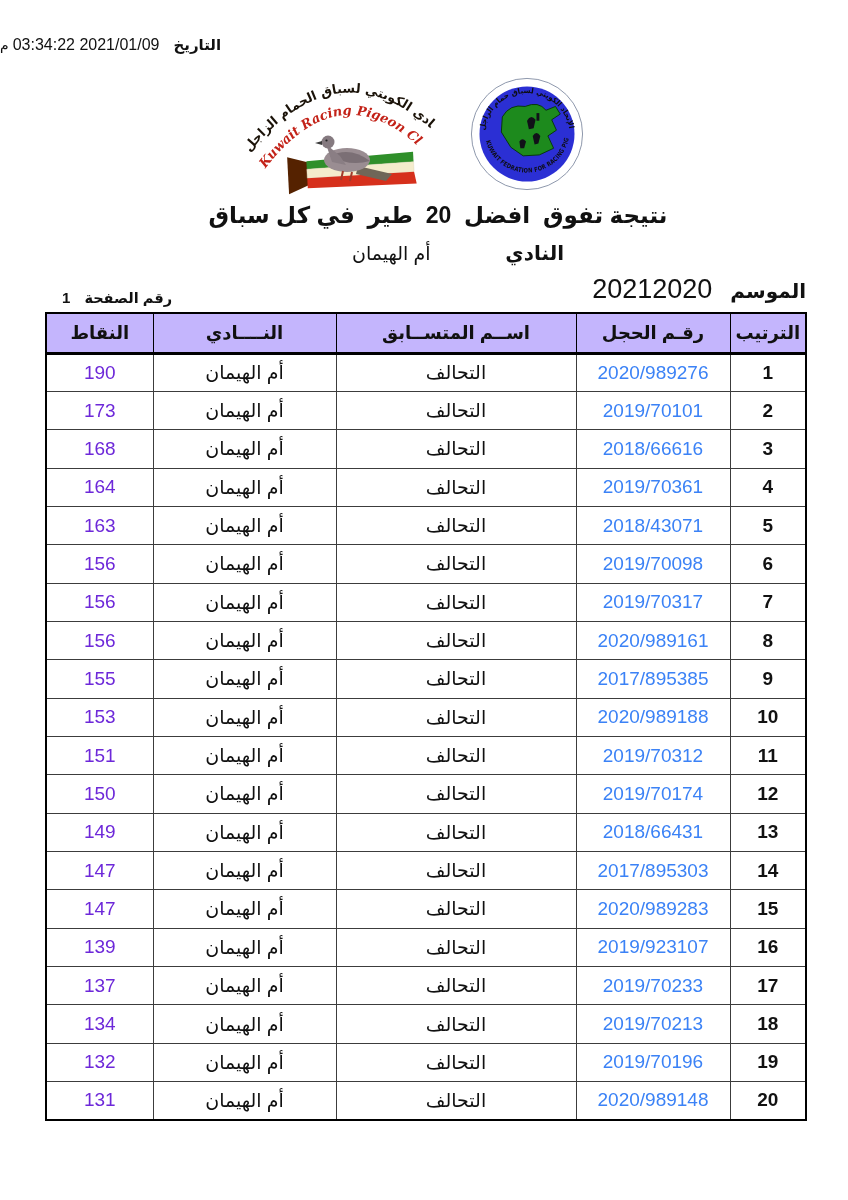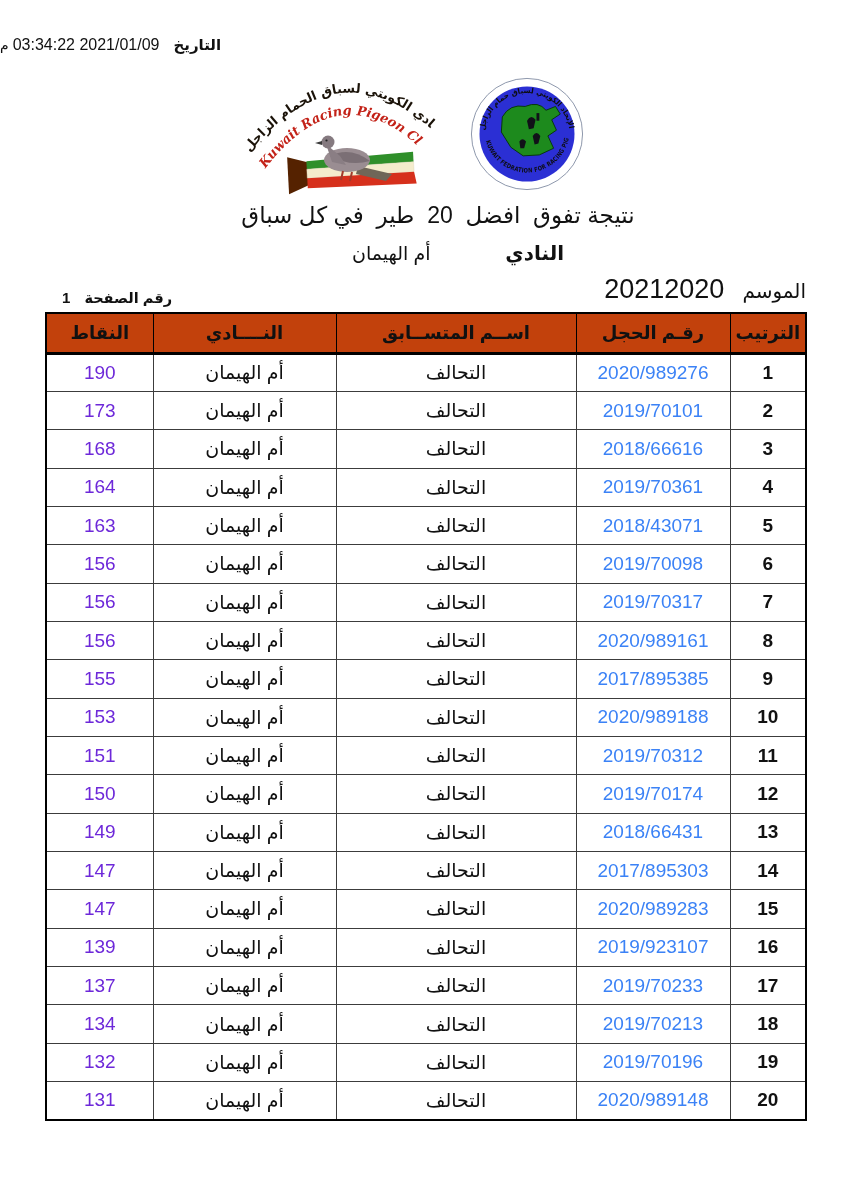--- a/index.html
+++ b/index.html
@@ -15,40 +15,40 @@
   .date-line .suf{ margin-right:4px; font-size:14px; }
   
   .club-logo{ position:absolute; left:240px; top:70px; width:198px; height:126px; }
   .fed-logo{ position:absolute; left:470px; top:77px; width:114px; height:114px; }
   .lg-ar{ font-family:"DejaVu Sans",sans-serif; font-weight:bold; font-size:13px; fill:#1a1208; }
   .lg-en{ font-family:"DejaVu Serif",serif; font-style:italic; font-weight:bold; font-size:13px; fill:#c32218; }
   .f-ar{ font-family:"DejaVu Sans",sans-serif; font-weight:bold; font-size:8px; fill:#0d0d10; }
   .f-en{ font-family:"DejaVu Sans",sans-serif; font-weight:bold; font-size:6.6px; fill:#0d0d10; letter-spacing:.3px; }
   
   .title{ position:absolute; top:202px; left:28px; right:0; text-align:center; direction:rtl;
-          font-weight:normal; font-size:23px; white-space:pre; }
+          font-weight:bold; font-size:23px; white-space:pre; }
   .club-line{ position:absolute; top:241px; left:352px; width:212px; direction:rtl;
               display:flex; justify-content:space-between; align-items:baseline; }
   .club-line .lbl{ font-weight:bold; font-size:20px; }
   .club-line .val{ font-size:19px; }
   
   .season-line{ position:absolute; top:274px; right:42px; direction:rtl;
                 display:flex; align-items:baseline; gap:18px; }
-  .season-line .lbl{ font-weight:normal; font-size:20px; }
+  .season-line .lbl{ font-weight:bold; font-size:20px; }
   .season-line .val{ font-size:27px; font-family:"Liberation Sans",sans-serif; }
   .page-line{ position:absolute; top:282px; left:62px; width:110px; direction:rtl;
               display:flex; justify-content:space-between; align-items:baseline; }
   .page-line .lbl{ font-weight:bold; font-size:14.5px;margin-top:8px; }
   .page-line .val{ font-weight:bold; font-size:15px; }
   
   table.results{ position:absolute; top:312px; left:45px; width:761px;
                  border-collapse:collapse; direction:rtl; table-layout:fixed;
                  border:2px solid #000; }
   table.results th{
-    background:#c2410c; border:1px solid #000; border-bottom:3px solid #000;
+    background:#c4b5fd; border:1px solid #000; border-bottom:3px solid #000;
     height:40px; font-weight:bold; font-size:18px; text-align:center; vertical-align:middle;
   }
   table.results td{
     border:1px solid #3c3c3c; height:38.35px; vertical-align:middle; text-align:center;
     font-size:19px; padding:0;
   }
   td.c-rank{ font-weight:bold; font-size:20px; font-family:"Liberation Sans",sans-serif; }
   td.c-ring{ font-size:22px; text-align:right; padding-left:6px; padding-right:5px;
              font-family:"Liberation Sans",sans-serif; color:#3b82f6; }
   td.c-pts{ font-size:22px; font-family:Liberation Sans, sans-serif; color:#6d28d9; }

